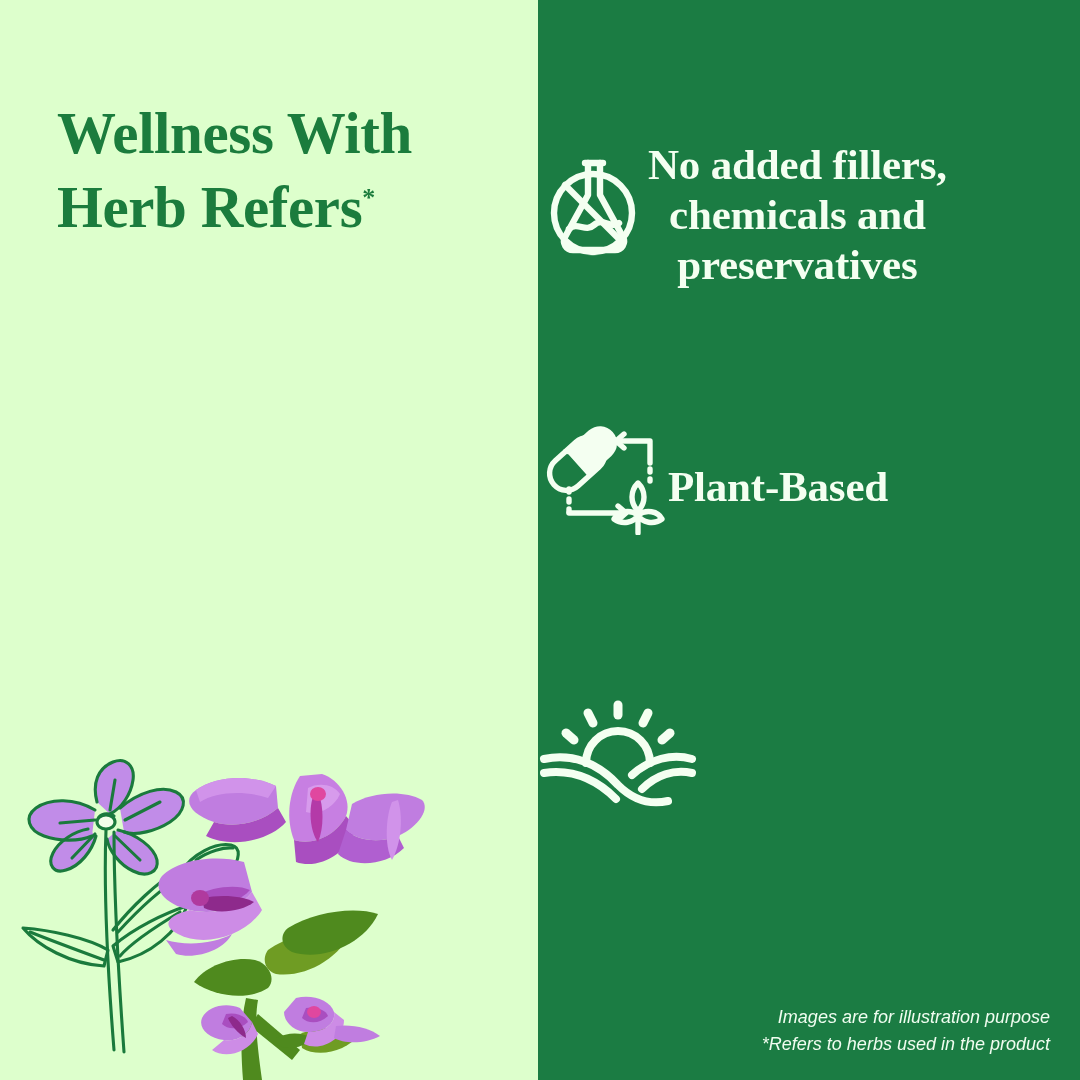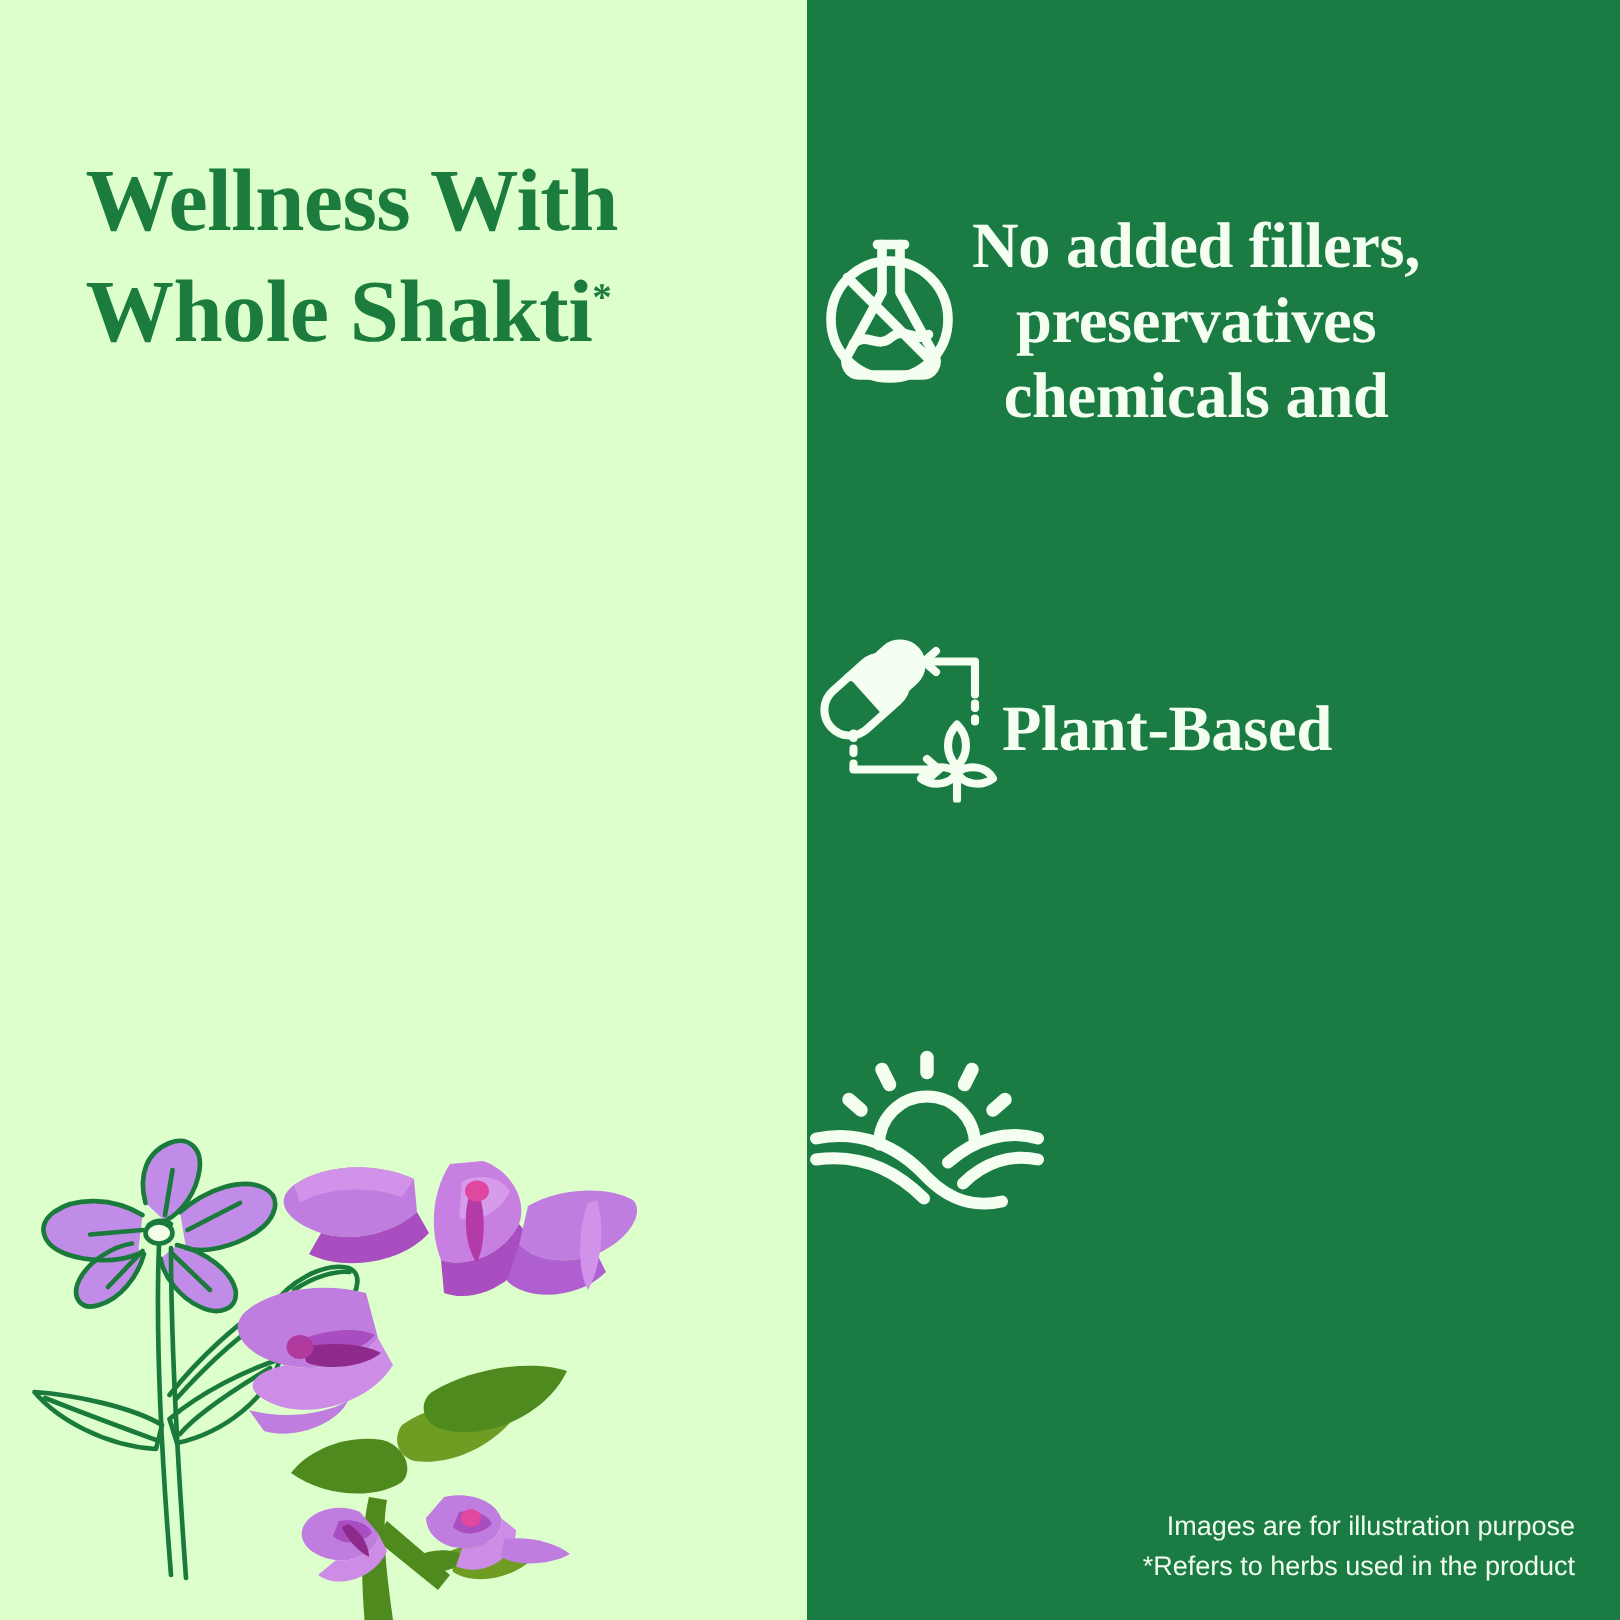--- a/index.html
+++ b/index.html
@@ -76,32 +76,32 @@
   #disclaimer {
     position:absolute;
     right:30px; bottom:22px;
     text-align:right;
     color:#f0fdf0;
     font-family:"Liberation Sans", sans-serif;
     font-size:18px;
     line-height:27px;
     font-weight:400;
   }
-  #disclaimer .dc-line { display:block; }
+  #disclaimer .dc-line { display:block;font-style:italic; }
 </style>
 </head>
 <body>
 
 <div id="poster">
 
   <div id="left-panel">
 
     <div id="headline">
       <span class="hl-line">Wellness With</span>
-      <span class="hl-line"><span>Whole Shakti</span><sup>*</sup></span>
+      <span class="hl-line"><span>Herb Refers</span><sup>*</sup></span>
     </div>
 
     <svg id="flowers" viewBox="0 0 538 330">
 
       <g>
 
         <g fill="#c18ce8">
           <path d="M95 60 C75 48 50 48 36 58 C24 67 28 80 44 86 C58 91 78 92 92 86 Z"></path>
           <path d="M97 52 C92 33 98 18 113 12 C126 7 135 16 133 30 C131 44 122 58 110 64 Z"></path>
           <path d="M120 58 C139 42 162 35 176 42 C188 48 185 62 170 72 C156 81 136 86 124 82 Z"></path>
@@ -212,22 +212,22 @@
         <g fill="none" stroke="#f4fff1" stroke-width="6.4" stroke-linecap="round" stroke-linejoin="round">
           <circle cx="55" cy="60" r="39"></circle>
           <path d="M47 10 L65 10"></path>
           <path d="M50 10 L50 42 L27 84 C24 90 28 97 35 97 L77 97 C84 97 88 90 85 84 L62 42 L62 10"></path>
           <path d="M31 76 C40 68 47 80 56 72 C65 64 72 76 81 70"></path>
           <path d="M27 32 L84 89"></path>
         </g>
       </svg>
       <div class="feature-label">
         <span class="fl-line">No added fillers,</span>
+        <span class="fl-line">chemicals and</span>
         <span class="fl-line">preservatives</span>
-        <span class="fl-line">chemicals and</span>
       </div>
     </div>
 
     <div class="feature" id="feature-1">
       <svg class="feature-icon" width="130" height="110" viewBox="0 0 130 110">
         <g fill="none" stroke="#f4fff1" stroke-width="5.4" stroke-linecap="round" stroke-linejoin="round">
 
           <rect x="8" y="22" width="62" height="34" rx="17" transform="rotate(-42 39 39)"></rect>
           <path d="M39 22 L51 34" transform="rotate(-42 39 39)"></path>
 

